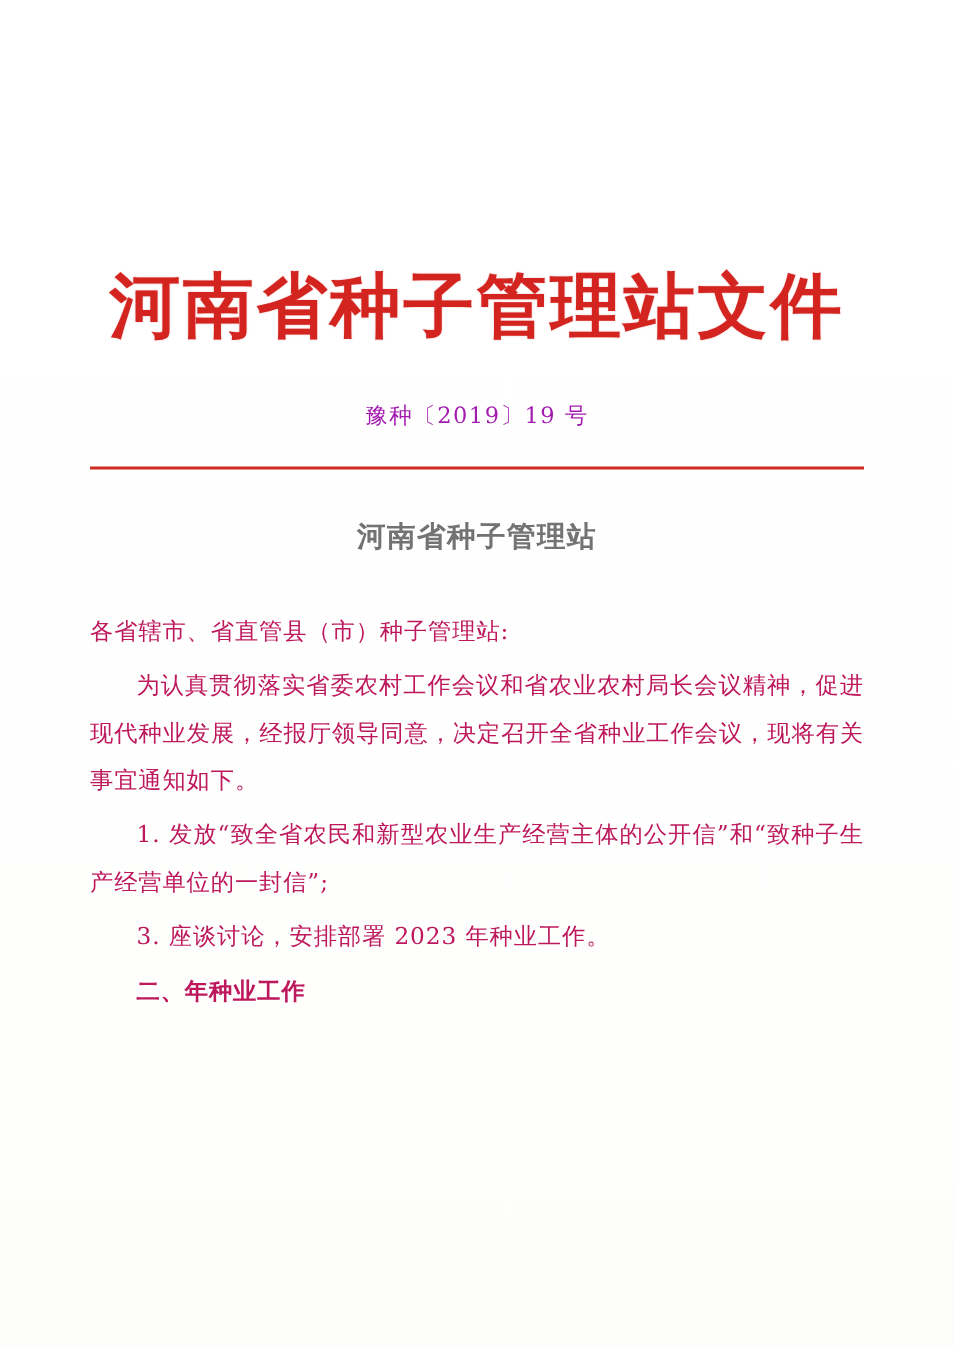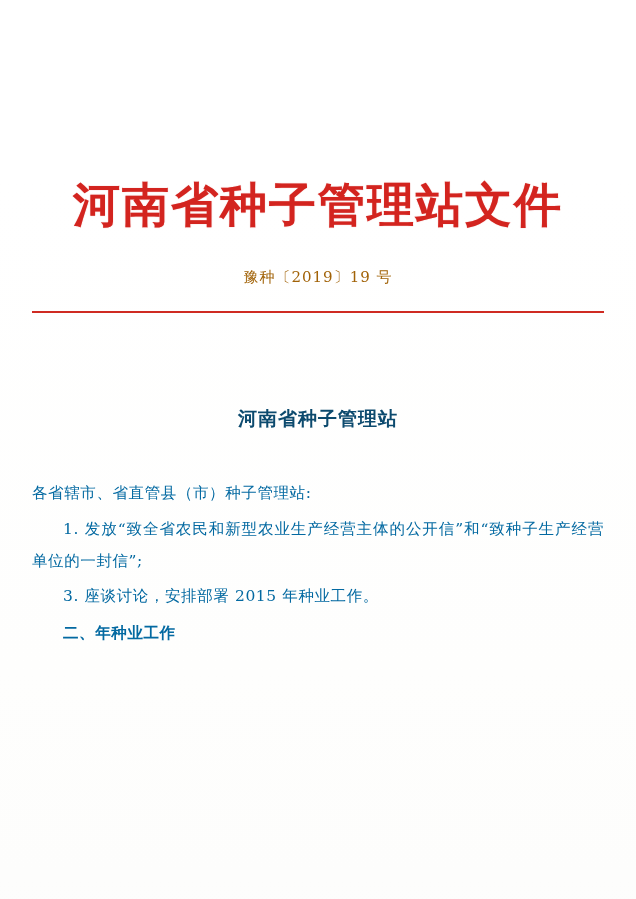--- a/index.html
+++ b/index.html
@@ -24,21 +24,21 @@
   
   .page::before {
     content: "";
     position: absolute;
     inset: 0;
     background: linear-gradient(180deg, #ffffff 0%, #fefefd 55%, #fcfcfb 100%);
     pointer-events: none;
   }
   .content {
     position: relative;
-    padding: 0 32px;
+    padding: 0 60px;
   }
 
   
   .masthead {
     margin-top: 178px;
     text-align: center;
     color: #d3241f;
     font-family: "DejaVu Serif", serif;
     font-weight: bold;
     font-size: 47px;
@@ -46,50 +46,50 @@
     line-height: 1.15;
     white-space: nowrap;
     text-shadow: 0 0 1px rgba(211,36,31,0.45);
   }
 
   .doc-number {
     margin-top: 36px;
     text-align: center;
     font-family: "DejaVu Serif", serif;
     font-size: 15px;
-    color: #a16207;
+    color: #a21caf;
     letter-spacing: 1px;
   }
 
   .red-rule {
     margin: 24px 0 0 0;
     height: 2px;
     background: #cf2b22;
     width: 100%;
   }
 
   
   .title-block {
-    margin-top: 87px;
+    margin-top: 27px;
     text-align: center;
     font-family: "DejaVu Serif", serif;
     font-weight: bold;
     font-size: 19px;
-    color: #0c4a6e;
+    color: #737373;
     line-height: 1.9;
     letter-spacing: 1px;
   }
 
   
   .body-text {
-    margin-top: 42px;
+    margin-top: 30px;
     font-family: "DejaVu Serif", serif;
     font-size: 15.5px;
     line-height: 2.05;
-    color: #0369a1;
+    color: #be185d;
     letter-spacing: 0.6px;
     text-align: justify;
   }
   .body-text p {
     margin: 0 0 4px 0;
   }
   .indent2 { text-indent: 2em; }
   .heading-line {
     text-indent: 2em;
     font-weight: bold;
@@ -106,20 +106,21 @@
     <div class="doc-number">豫种〔2019〕19 号</div>
 
     <div class="red-rule"></div>
 
     <div class="title-block">
       <div>河南省种子管理站</div>
     </div>
 
     <div class="body-text">
       <p>各省辖市、省直管县（市）种子管理站:</p>
+      <p class="indent2">为认真贯彻落实省委农村工作会议和省农业农村局长会议精神，促进现代种业发展，经报厅领导同意，决定召开全省种业工作会议，现将有关事宜通知如下。</p>
       <p class="indent2">1. 发放“致全省农民和新型农业生产经营主体的公开信”和“致种子生产经营单位的一封信”;</p>
-      <p class="indent2">3. 座谈讨论，安排部署 2015 年种业工作。</p>
+      <p class="indent2">3. 座谈讨论，安排部署 2023 年种业工作。</p>
       <p class="heading-line">二、年种业工作</p>
     </div>
 
   </div>
 
 </div>
 
 </body></html>

